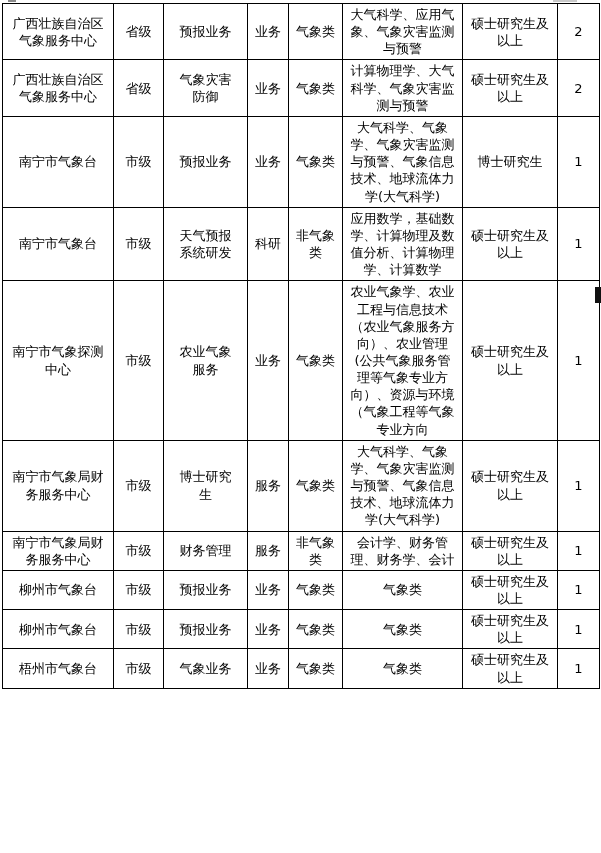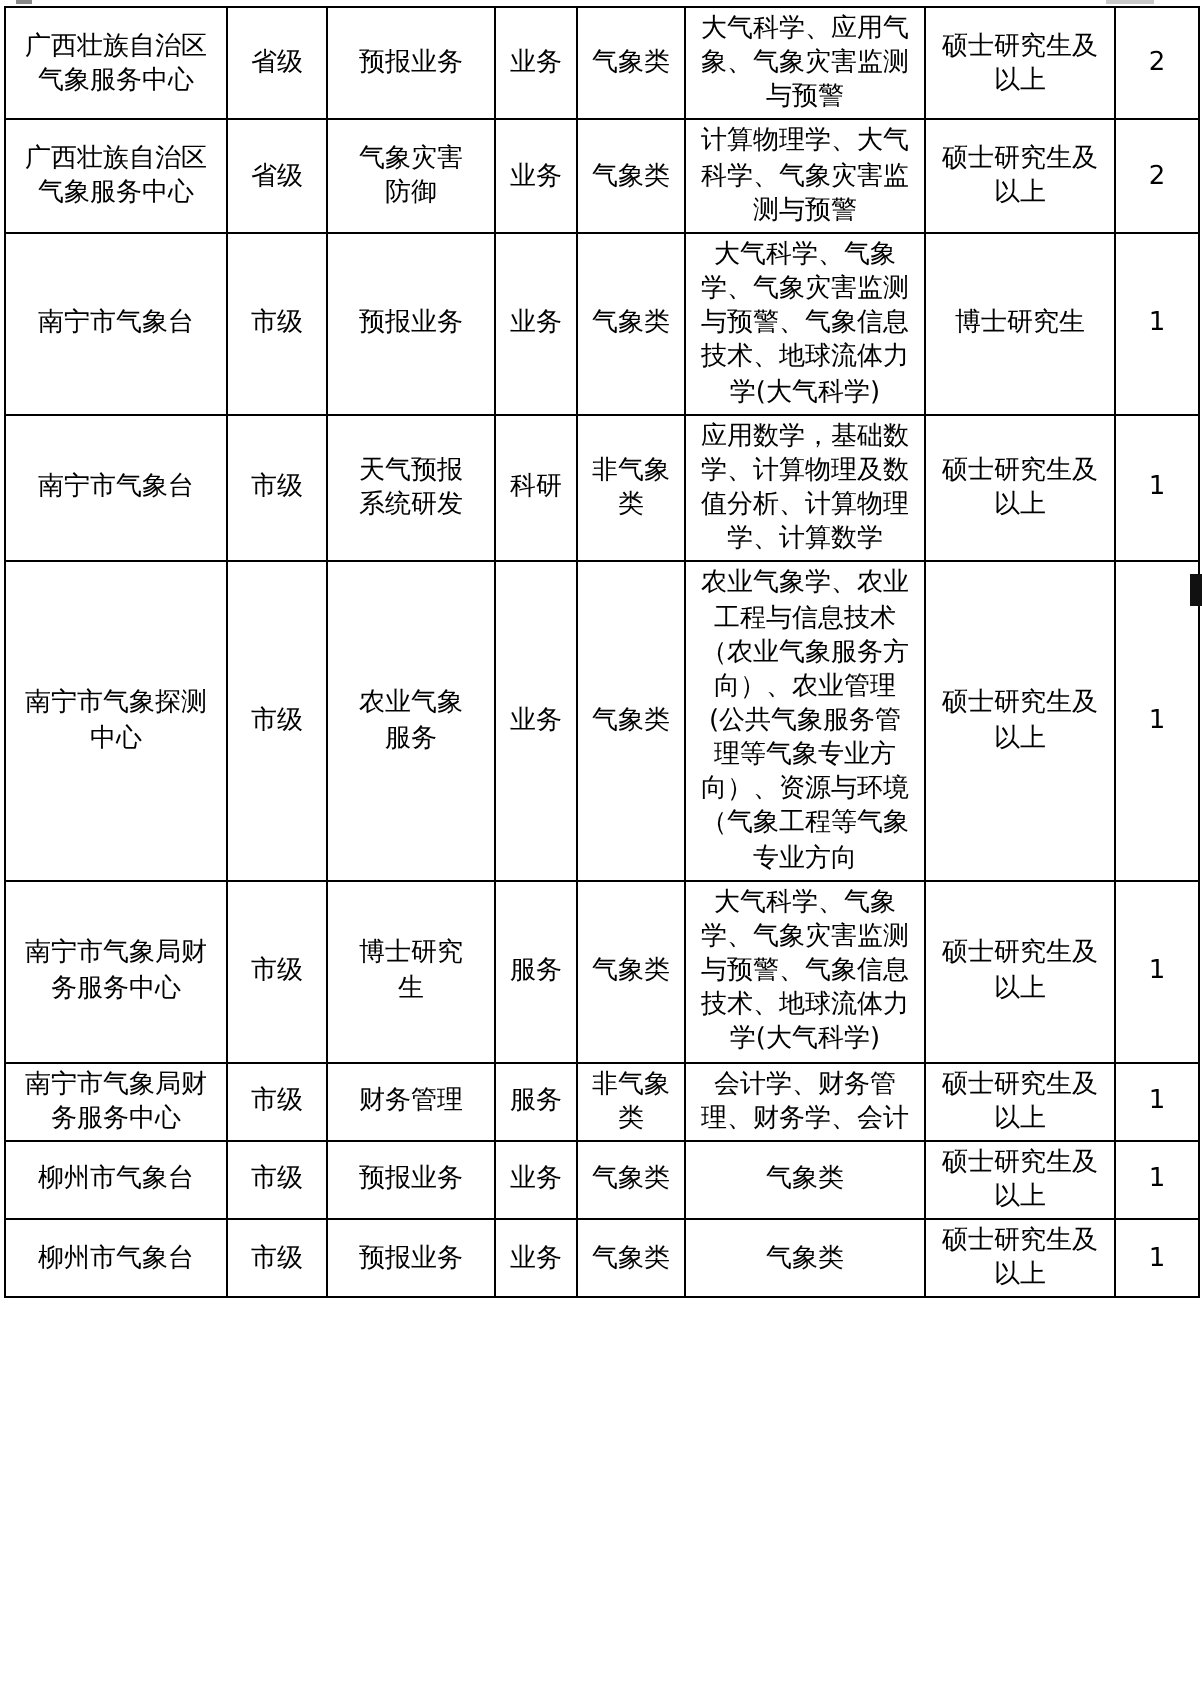--- a/index.html
+++ b/index.html
@@ -140,14 +140,24 @@
       <tr>
         <td>柳州市气象台</td>
         <td>市级</td>
         <td>预报业务</td>
         <td>业务</td>
         <td>气象类</td>
         <td>气象类</td>
         <td>硕士研究生及以上</td>
         <td>1</td>
       </tr>
+      <tr>
+        <td>梧州市气象台</td>
+        <td>市级</td>
+        <td>气象业务</td>
+        <td>业务</td>
+        <td>气象类</td>
+        <td>气象类</td>
+        <td>硕士研究生及以上</td>
+        <td>1</td>
+      </tr>
     </tbody>
 </table>
 
 </body></html>

